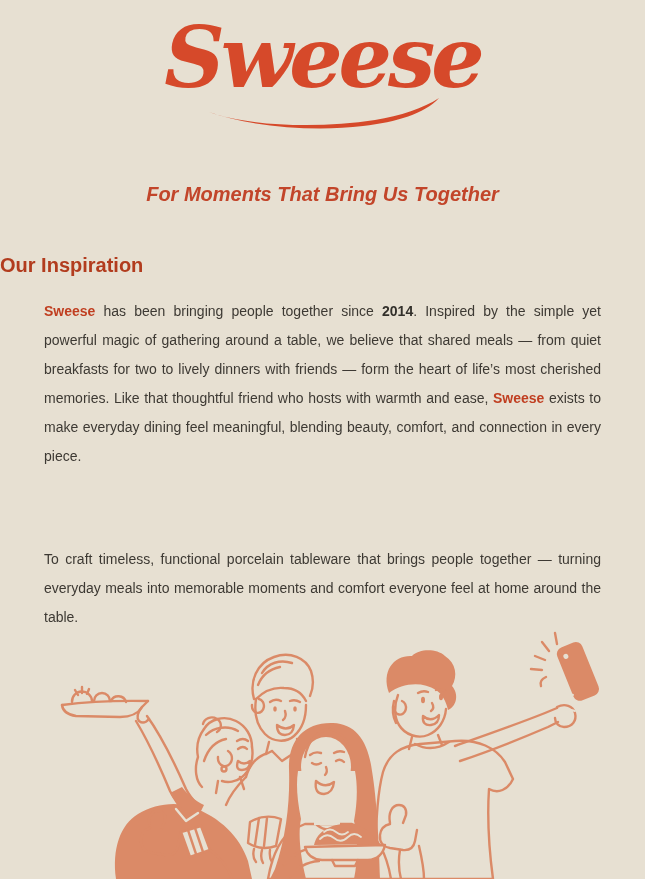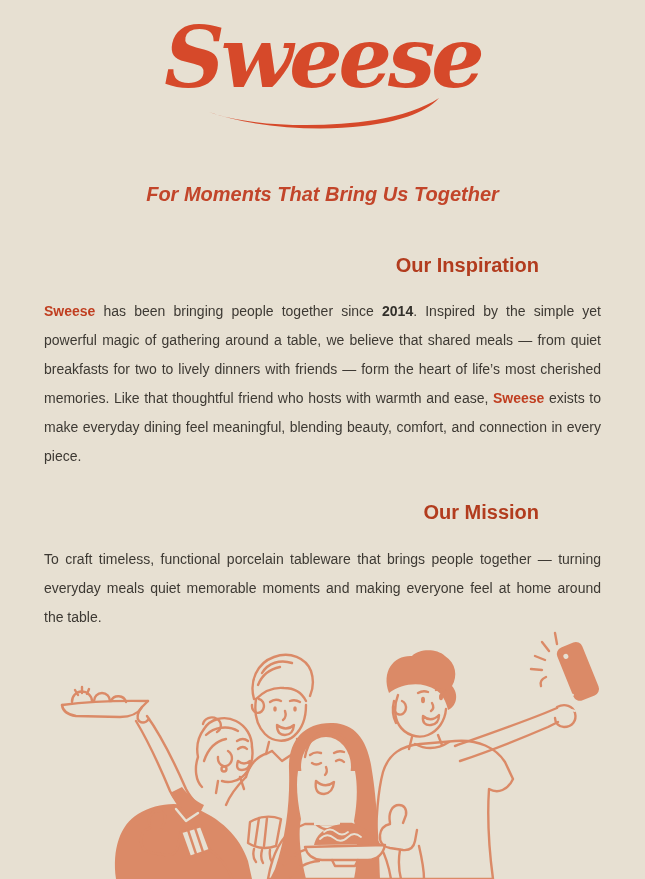--- a/index.html
+++ b/index.html
@@ -20,21 +20,21 @@
   }
   .logo-swoosh { display:block; margin:-10px auto 0 auto; }
 
   .tagline {
     position:absolute; top:183px; left:0; width:645px;
     text-align:center; font-style:italic; font-weight:700;
     font-size:20px; color:#C2452A;
   }
 
   .section-heading {
-    position:absolute; left:0; width:539px; text-align:right;
+    position:absolute; left:0; width:539px; text-align:left;
     font-weight:700; font-size:20px; color:#B23C1E;
   }
   .heading-inspiration { top:254px; }
   .heading-mission { top:501px; }
 
   .body-text {
     position:absolute; left:44px; width:557px;
     font-size:14px; line-height:29px; color:#3D3933;
     text-align:justify;
   }
@@ -56,22 +56,21 @@
     <svg class="logo-swoosh" width="240" height="36" viewBox="0 0 240 36">
       <path d="M6,18 C45,32 115,35 172,26 C197,22 221,14 236,4 C221,20 194,28 160,32 C112,38 48,33 6,18 Z" fill="#D6492A"></path>
     </svg>
   </div>
 
   <div class="tagline">For Moments That Bring Us Together</div>
 
   <div class="section-heading heading-inspiration">Our Inspiration</div>
   <p class="body-text p-inspiration"><span class="brand-word">Sweese</span><span> has been bringing people together since </span><span class="year-word">2014</span><span>. Inspired by the simple yet powerful magic of gathering around a table, we believe that shared meals — from quiet breakfasts for two to lively dinners with friends — form the heart of life’s most cherished memories. Like that thoughtful friend who hosts with warmth and ease, </span><span class="brand-word">Sweese</span><span> exists to make everyday dining feel meaningful, blending beauty, comfort, and connection in every piece.</span></p>
 
-  <div class="section-heading heading-mission">Our Mission</div>
-  <p class="body-text p-mission">To craft timeless, functional porcelain tableware that brings people together — turning everyday meals quiet memorable moments and making everyone feel at home around the table.</p>
+  <p class="body-text p-mission">To craft timeless, functional porcelain tableware that brings people together — turning everyday meals into memorable moments and comfort everyone feel at home around the table.</p>
 
   <div class="illustration-wrap">
     <svg width="645" height="250" viewBox="0 0 645 250">
       <g stroke="#DB8A67" stroke-width="2.4" fill="none" stroke-linecap="round" stroke-linejoin="round">
 
         <g>
           <path d="M254,70 C249,52 257,34 274,28 C290,22 306,29 311,42 C314,51 313,60 310,67"></path>
           <path d="M262,44 C268,34 280,30 292,34"></path>
           <path d="M258,56 C262,46 270,40 280,38"></path>
           <path d="M256,70 C254,84 257,97 265,105 C273,113 286,114 294,107 C302,100 306,89 306,76"></path>

